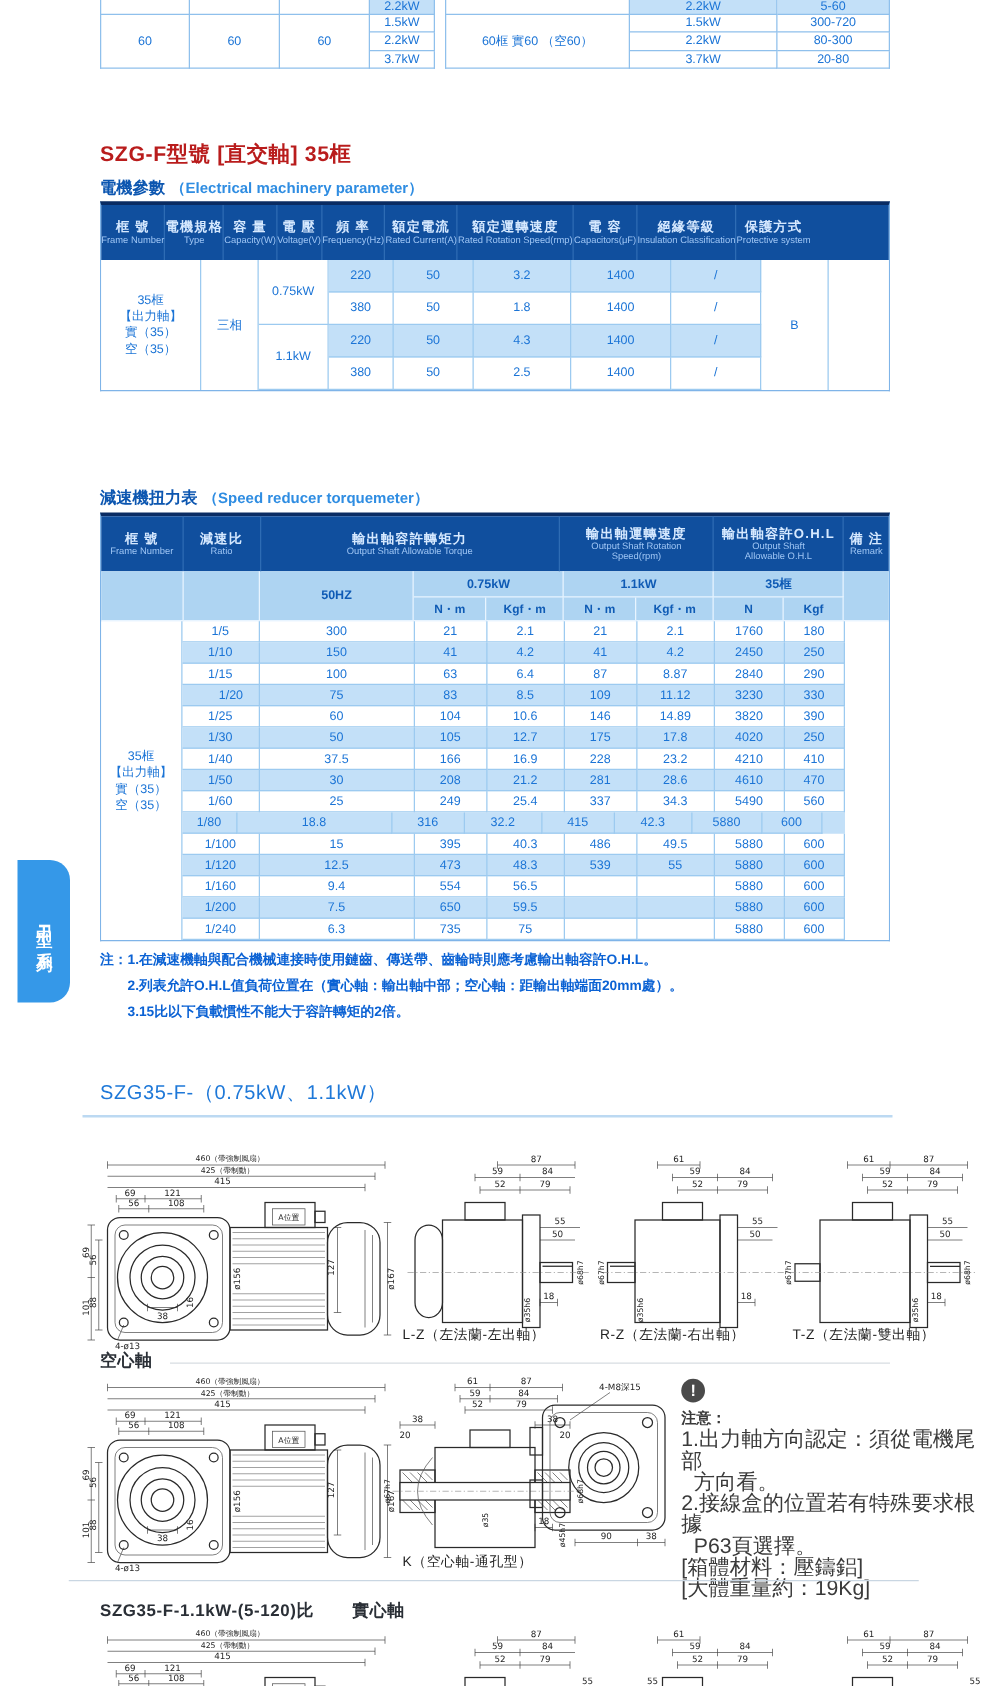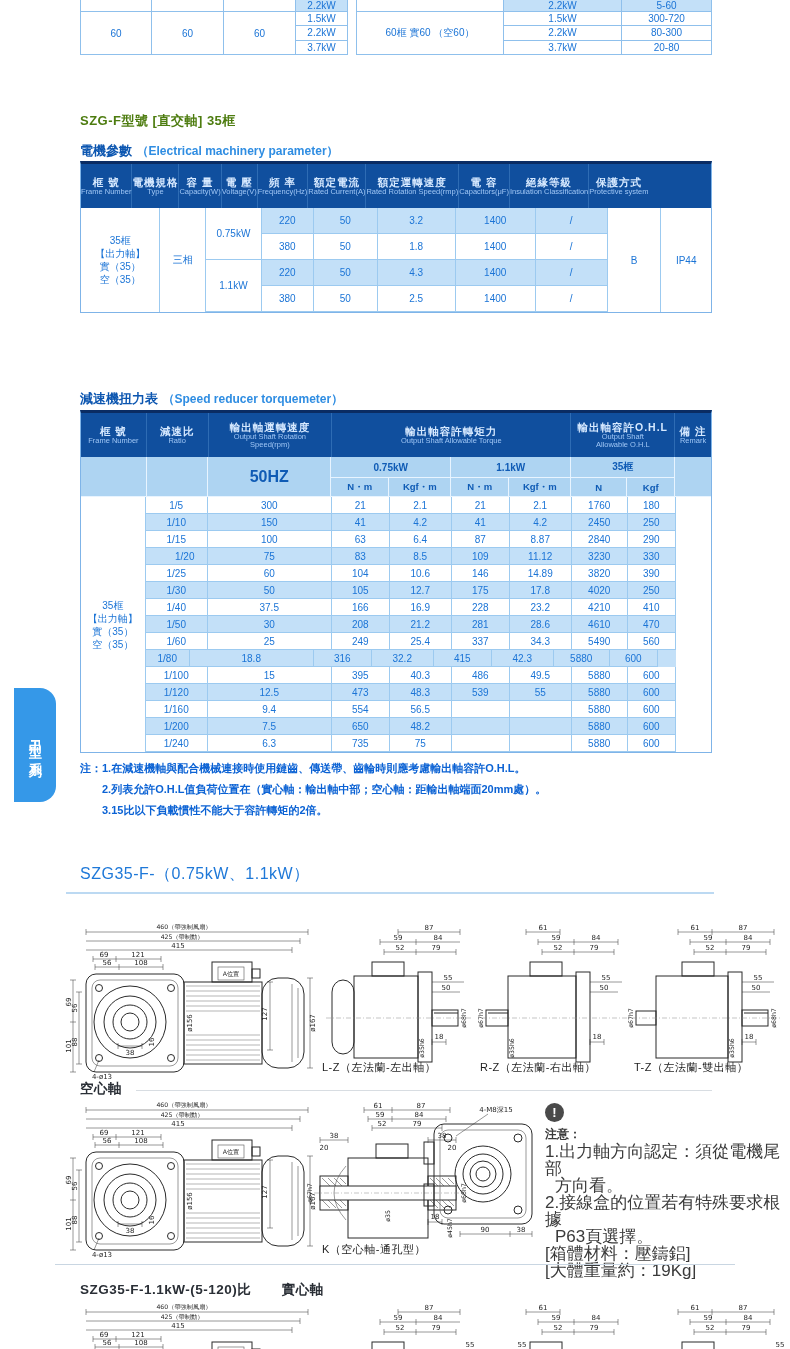--- a/index.html
+++ b/index.html
@@ -6,21 +6,21 @@
   .page{position:relative;width:790px;height:1349px;background:#fff;overflow:hidden;
         font-family:"Liberation Sans",sans-serif;}
   .abs{position:absolute;}
   
   .tt{position:absolute;top:0;display:flex;flex-direction:column;font-size:10px;color:#1b74d6;}
   .tt .row{display:flex;}
   .tt .c{border-right:1px solid #8fc0ec;border-bottom:1px solid #8fc0ec;display:flex;align-items:center;justify-content:center;box-sizing:border-box;}
   .tt .lb{border-left:1px solid #8fc0ec;}
   .cellblue{background:#c3e0f8;}
   
-  .h-model{font-size:13px;font-weight:bold;color:#4d7c0f;letter-spacing:.5px;}
+  .h-model{font-size:17px;font-weight:bold;color:#b91c1c;letter-spacing:.5px;}
   .h-sub-zh{font-size:13px;font-weight:bold;color:#0c56b0;}
   .h-sub-en{font-size:12px;color:#2f8de2;font-weight:bold;}
   .h-blue{font-size:16px;color:#1e78d8;letter-spacing:.5px;}
   .h-dark{font-size:13.5px;font-weight:bold;color:#2a2f36;letter-spacing:.5px;}
   
   .dtable{position:absolute;left:80px;width:632px;box-sizing:border-box;border:1px solid #7fb4e8;border-top:3px solid #0a2c63;}
   .dhead{display:flex;background:#104f9e;}
   .dhead .hc{display:flex;flex-direction:column;align-items:center;justify-content:center;box-sizing:border-box;border-right:1px solid #2e6cb4;text-align:center;}
   .dhead .hc:last-child{border-right:none;}
   .hz{font-size:10.5px;font-weight:bold;color:#d6e9ff;letter-spacing:1px;line-height:12px;}
@@ -31,21 +31,21 @@
   .framecell{flex-direction:column;line-height:13px;}
   
   .erows{display:flex;flex-direction:column;}
   .erow{display:flex;height:26px;}
   .erow:nth-of-type(odd){background:#c3e0f8;}
   .erow .ec{display:flex;align-items:center;justify-content:center;box-sizing:border-box;border-right:1px solid #9ccaf0;border-bottom:1px solid #9ccaf0;font-size:10px;color:#1b74d6;}
   .capcol{display:flex;flex-direction:column;}
   .capcell{flex:1;display:flex;align-items:center;justify-content:center;border-bottom:1px solid #9ccaf0;border-right:1px solid #9ccaf0;box-sizing:border-box;font-size:10px;color:#1b74d6;}
   
   .tsub{display:flex;background:#aed4f2;}
-  .tsub .tsc{display:flex;align-items:center;justify-content:center;box-sizing:border-box;border-right:1px solid #e8f4ff;border-bottom:1px solid #e8f4ff;font-size:16px;font-weight:bold;color:#0f5bb5;}
+  .tsub .tsc{display:flex;align-items:center;justify-content:center;box-sizing:border-box;border-right:1px solid #e8f4ff;border-bottom:1px solid #e8f4ff;font-size:10px;font-weight:bold;color:#0f5bb5;}
   .kwgrp{display:flex;flex-direction:column;box-sizing:border-box;}
   .kwt{height:21px;display:flex;align-items:center;justify-content:center;border-right:1px solid #e8f4ff;border-bottom:1px solid #e8f4ff;box-sizing:border-box;font-size:10px;font-weight:bold;color:#0f5bb5;}
   .units2{display:flex;height:19px;justify-content:flex-end;}
   .units2 .u{display:flex;align-items:center;justify-content:center;box-sizing:border-box;border-right:1px solid #e8f4ff;border-bottom:1px solid #e8f4ff;font-size:9.5px;font-weight:bold;color:#0f5bb5;}
   .trows{display:flex;flex-direction:column;}
   .trow{display:flex;height:17px;}
   .trow:nth-of-type(even){background:#c3e0f8;}
   .trow .tc{display:flex;align-items:center;justify-content:center;box-sizing:border-box;border-right:1px solid #9ccaf0;border-bottom:1px solid #9ccaf0;font-size:10px;color:#1b74d6;}
   
   .notes{position:absolute;left:80px;font-size:11px;font-weight:bold;color:#0b62d4;line-height:21px;}
@@ -220,47 +220,46 @@
 
           <div class="erow">
             <div class="ec" style="width:52px;">380</div>
             <div class="ec" style="width:64px;">50</div>
             <div class="ec" style="width:78px;">2.5</div>
             <div class="ec" style="width:80px;">1400</div>
             <div class="ec" style="width:72px;">/</div>
           </div>
         </div>
       <div class="cellc" style="width:54px;">B</div>
-      <div class="cellc" style="width:50px;border-right:none;">IP44</div>
     </div>
   </div>
 
   <div class="abs" style="left:80px;top:389px;">
     <span class="h-sub-zh">減速機扭力表</span>
     <span class="h-sub-en">（Speed reducer torquemeter）</span>
   </div>
 
   <div class="dtable" style="top:410px;">
     <div class="dhead" style="height:44px;">
       <div class="hc" style="width:66px;">
         <div class="hz">框 號</div>
         <div class="he">Frame Number</div>
       </div>
       <div class="hc" style="width:62px;">
         <div class="hz">減速比</div>
         <div class="he">Ratio</div>
       </div>
+      <div class="hc" style="width:240px;">
+        <div class="hz">輸出軸容許轉矩力</div>
+        <div class="he">Output Shaft Allowable Torque</div>
+      </div>
       <div class="hc" style="width:124px;">
         <div class="hz">輸出軸運轉速度</div>
         <div class="he">Output Shaft Rotation</div>
         <div class="he">Speed(rpm)</div>
-      </div>
-      <div class="hc" style="width:240px;">
-        <div class="hz">輸出軸容許轉矩力</div>
-        <div class="he">Output Shaft Allowable Torque</div>
       </div>
       <div class="hc" style="width:104px;">
         <div class="hz">輸出軸容許O.H.L</div>
         <div class="he">Output Shaft</div>
         <div class="he">Allowable O.H.L</div>
       </div>
       <div class="hc" style="width:36px;">
         <div class="hz">備 注</div>
         <div class="he">Remark</div>
       </div>
@@ -442,21 +441,21 @@
             <div class="tc" style="width:58px;"></div>
             <div class="tc" style="width:62px;"></div>
             <div class="tc" style="width:56px;">5880</div>
             <div class="tc" style="width:48px;">600</div>
           </div>
 
           <div class="trow">
             <div class="tc" style="width:62px;">1/200</div>
             <div class="tc" style="width:124px;">7.5</div>
             <div class="tc" style="width:58px;">650</div>
-            <div class="tc" style="width:62px;">48.2</div>
+            <div class="tc" style="width:62px;">59.5</div>
             <div class="tc" style="width:58px;"></div>
             <div class="tc" style="width:62px;"></div>
             <div class="tc" style="width:56px;">5880</div>
             <div class="tc" style="width:48px;">600</div>
           </div>
 
           <div class="trow">
             <div class="tc" style="width:62px;">1/240</div>
             <div class="tc" style="width:124px;">6.3</div>
             <div class="tc" style="width:58px;">735</div>

